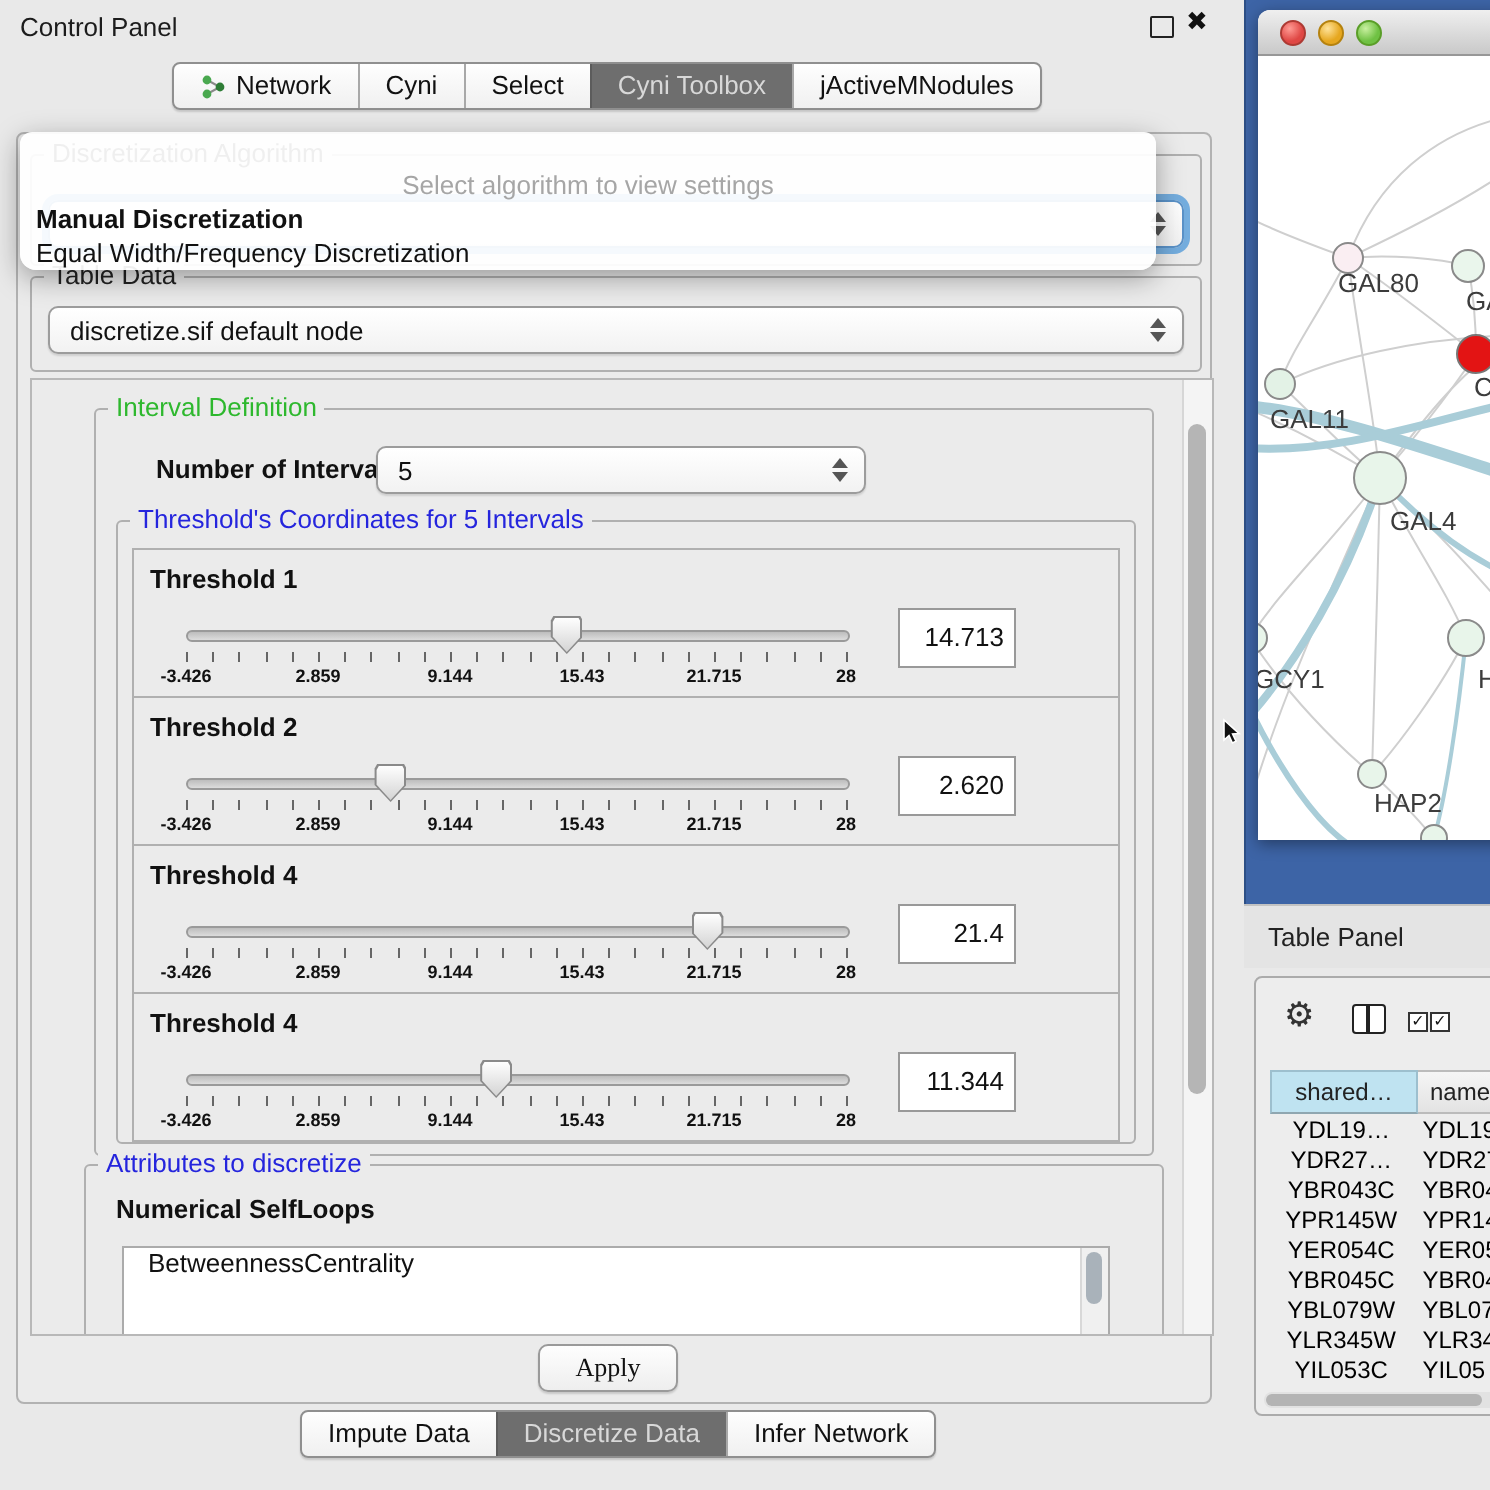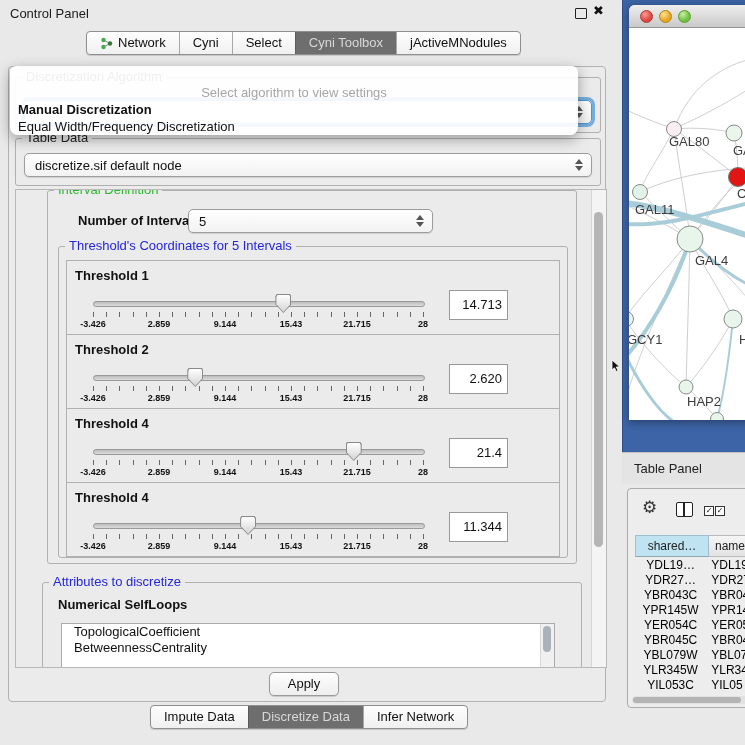--- a/index.html
+++ b/index.html
@@ -70,21 +70,21 @@
           font-size:13px;line-height:28px;text-align:right;padding-right:5px;color:#111;}
 
   
   .attr-list{position:absolute;left:18px;top:40px;width:492px;height:46px;background:#fff;border:1px solid #ababab;overflow:hidden;}
   .attr-list .li{font-size:13px;line-height:15.5px;padding-left:12px;color:#111;white-space:nowrap;}
   .alsb{position:absolute;right:0;top:0;bottom:0;width:13px;background:#f0f0f0;border-left:1px solid #d8d8d8;}
   .alsb .t{position:absolute;left:2px;top:2px;width:8px;height:26px;border-radius:4px;background:#a9b2ba;}
 
   
   .btn{position:absolute;background:linear-gradient(#fefefe,#eeeeee);border:1px solid #9a9a9a;border-radius:5px;
-       font-size:13px;text-align:center;color:#111;box-shadow:0 1px 1px rgba(0,0,0,.15);}
+       font-size:13px;text-align:center;color:#111;box-shadow:0 1px 1px rgba(0,0,0,.15);font-family:Liberation Serif, serif;}
 
   
   .netbg{left:622px;top:0;width:123px;height:452px;background:#3d64a6;border-left:1px solid #2d4f86;}
   .macwin{left:629px;top:5px;width:150px;height:415px;background:#fff;border-radius:6px 0 0 0;
           box-shadow:0 2px 8px rgba(0,0,0,.4);}
   .mactb{position:absolute;left:0;top:0;right:0;height:22px;border-radius:6px 0 0 0;
          background:linear-gradient(#efefef,#c9c9c9);border-bottom:1px solid #979797;}
   .tl{position:absolute;top:4.5px;width:13px;height:13px;border-radius:50%;box-sizing:border-box;}
   .tl.red{left:11px;background:radial-gradient(circle at 35% 30%,#ff9b94,#df4744 60%);border:1px solid #ad3a33;}
   .tl.yel{left:30px;background:radial-gradient(circle at 35% 30%,#ffe39a,#e6a71f 60%);border:1px solid #b5820f;}
@@ -166,21 +166,21 @@
         <span>discretize.sif default node</span>
         <div class="arrows">
             <div class="arr-up"></div>
             <div class="arr-dn"></div>
           </div>
       </div>
     </div>
 
     <div class="abs scrollpane" style="left:6px;top:122px;">
 
-      <div class="group" style="left:31px;top:0;width:528px;height:372px;">
+      <div class="group" style="left:31px;top:14px;width:528px;height:372px;">
         <span class="gtitle green">Interval Definition</span>
 
         <div style="position:absolute;left:30px;top:22px;font-size:13px;font-weight:bold;color:#111;">Number of Intervals</div>
         <div class="combo" style="left:140px;top:18px;width:245px;">
           <span>5</span>
           <div class="arrows">
               <div class="arr-up"></div>
               <div class="arr-dn"></div>
             </div>
         </div>
@@ -356,21 +356,20 @@
               </div>
             <div class="valbox">11.344</div>
           </div>
         </div>
       </div>
 
       <div class="group" style="left:26px;top:392px;width:538px;height:110px;">
         <span class="gtitle blue">Attributes to discretize</span>
         <div style="position:absolute;left:15px;top:14px;font-size:13px;font-weight:bold;color:#111;">Numerical SelfLoops</div>
         <div class="attr-list">
-          <div class="li">TopologicalCoefficient</div>
           <div class="li">BetweennessCentrality</div>
           <div class="alsb">
               <div class="t"></div>
             </div>
         </div>
       </div>
 
       <div class="vsb">
         <div class="thumbv" style="top:22px;height:335px;"></div>
       </div>

